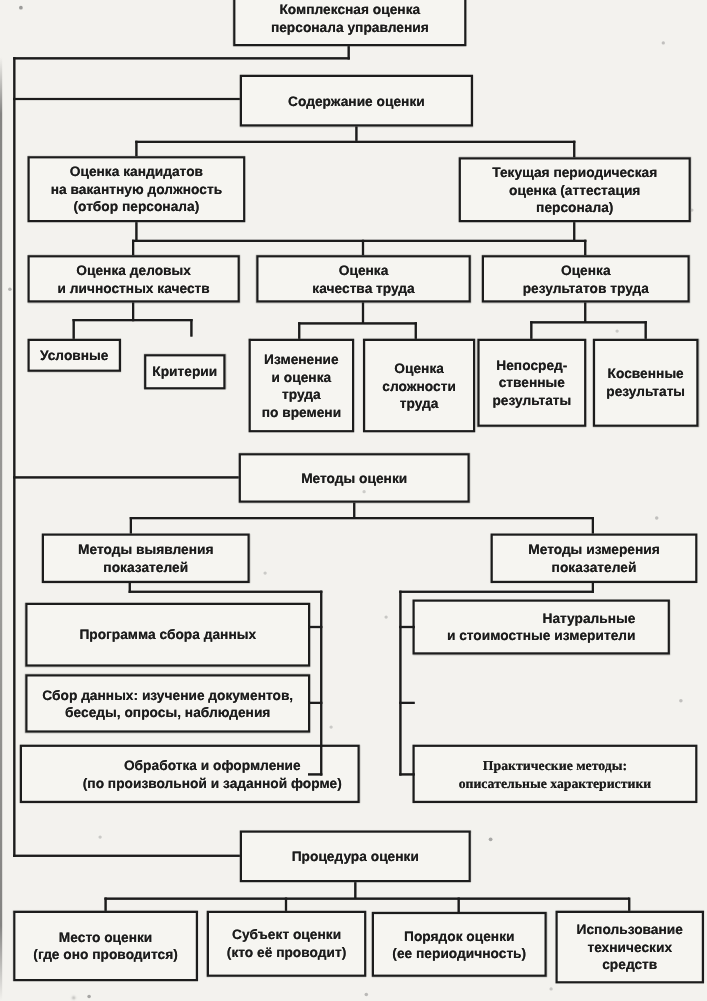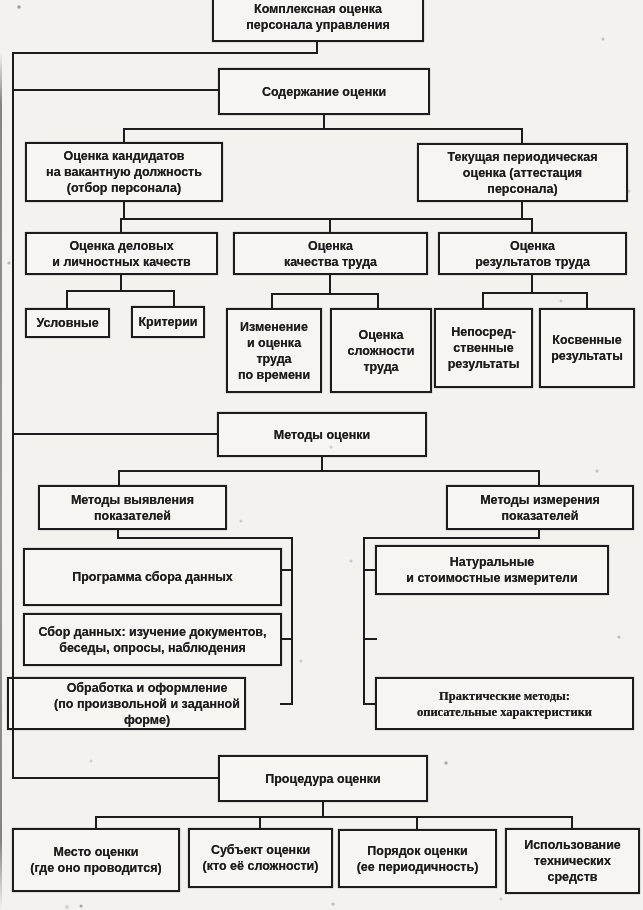--- a/index.html
+++ b/index.html
@@ -73,52 +73,52 @@
   <div class="node" style="left:417px;top:143px;width:211px;height:59px;">Текущая периодическая
 оценка (аттестация
 персонала)</div>
   <div class="node" style="left:25px;top:232px;width:193px;height:43px;">Оценка деловых
 и личностных качеств</div>
   <div class="node" style="left:233px;top:232px;width:195px;height:43px;">Оценка
 качества труда</div>
   <div class="node" style="left:438px;top:232px;width:189px;height:43px;">Оценка
 результатов труда</div>
   <div class="node" style="left:25px;top:308px;width:85px;height:30px;">Условные</div>
-  <div class="node" style="left:131px;top:306px;width:74px;height:32px;">Критерии</div>
+  <div class="node" style="left:131px;top:322px;width:74px;height:32px;">Критерии</div>
   <div class="node" style="left:226px;top:308px;width:96px;height:85px;">Изменение
 и оценка
 труда
 по времени</div>
   <div class="node" style="left:330px;top:308px;width:102px;height:85px;">Оценка
 сложности
 труда</div>
   <div class="node" style="left:434px;top:308px;width:99px;height:80px;">Непосред-
 ственные
 результаты</div>
   <div class="node" style="left:539px;top:308px;width:96px;height:80px;">Косвенные
 результаты</div>
   <div class="node" style="left:217px;top:412px;width:210px;height:45px;">Методы оценки</div>
   <div class="node" style="left:38px;top:485px;width:189px;height:45px;">Методы выявления
 показателей</div>
   <div class="node" style="left:446px;top:485px;width:188px;height:45px;">Методы измерения
 показателей</div>
   <div class="node" style="left:23px;top:548px;width:259px;height:58px;">Программа сбора данных</div>
   <div class="node" style="left:23px;top:613px;width:259px;height:53px;">Сбор данных: изучение документов,
 беседы, опросы, наблюдения</div>
-  <div class="node" style="left:7px;top:677px;width:239px;height:53px;padding-left:44px;">Обработка и оформление
+  <div class="node" style="left:18px;top:677px;width:309px;height:53px;padding-left:44px;">Обработка и оформление
 (по произвольной и заданной форме)</div>
-  <div class="node" style="left:375px;top:545px;width:234px;height:50px;">Натуральные
+  <div class="node" style="left:375px;top:545px;width:234px;height:50px;text-align:right;">Натуральные
 и стоимостные измерители</div>
   <div class="node" style="left:375px;top:677px;width:259px;height:53px;font-family:Liberation Serif, serif;">Практические методы:
 описательные характеристики</div>
   <div class="node" style="left:218px;top:755px;width:210px;height:47px;">Процедура оценки</div>
   <div class="node" style="left:12px;top:828px;width:168px;height:64px;">Место оценки
 (где оно проводится)</div>
   <div class="node" style="left:188px;top:828px;width:145px;height:60px;">Субъект оценки
-(кто её сложности)</div>
+(кто её проводит)</div>
   <div class="node" style="left:338px;top:829px;width:159px;height:59px;">Порядок оценки
 (ее периодичность)</div>
   <div class="node" style="left:505px;top:828px;width:135px;height:66px;">Использование
 технических
 средств</div>
 
   <div class="ln v" style="left:316px;top:42px;height:12px;"></div>
   <div class="ln h" style="left:12px;top:52px;width:306px;"></div>
   <div class="ln v" style="left:12px;top:52px;height:727px;"></div>
   <div class="ln h" style="left:12px;top:89px;width:206px;"></div>

